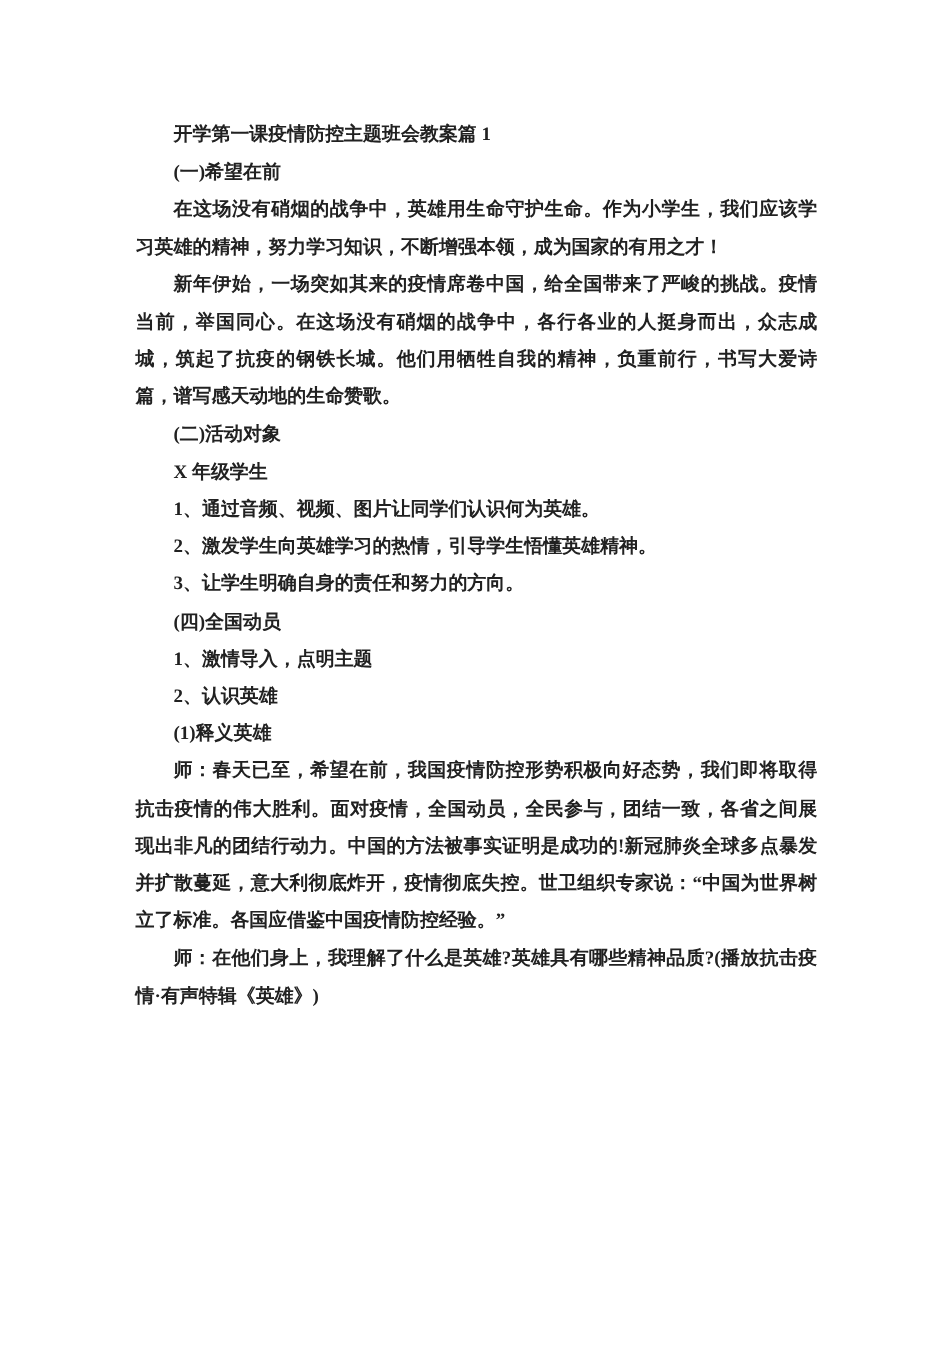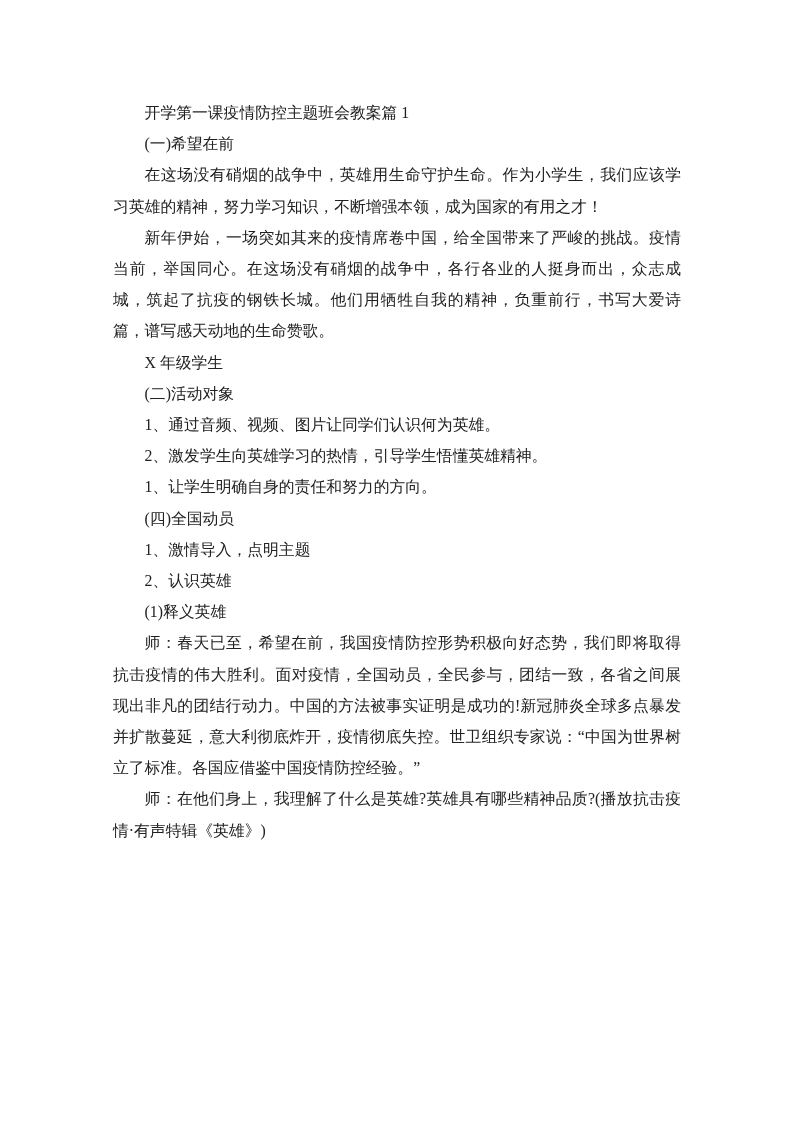--- a/index.html
+++ b/index.html
@@ -21,34 +21,35 @@
     color: #212121;
     font-size: 15.8px;
     line-height: 31.2px;
     text-align: justify;
     text-justify: inter-ideograph;
   }
   .page p {
     margin: 0;
     padding: 0;
     text-indent: 2em;
+    font-weight: bold;
   }
 </style>
 </head>
 <body>
 
 <div class="page">
   <p>开学第一课疫情防控主题班会教案篇 1</p>
   <p>(一)希望在前</p>
   <p>在这场没有硝烟的战争中，英雄用生命守护生命。作为小学生，我们应该学习英雄的精神，努力学习知识，不断增强本领，成为国家的有用之才！</p>
   <p>新年伊始，一场突如其来的疫情席卷中国，给全国带来了严峻的挑战。疫情当前，举国同心。在这场没有硝烟的战争中，各行各业的人挺身而出，众志成城，筑起了抗疫的钢铁长城。他们用牺牲自我的精神，负重前行，书写大爱诗篇，谱写感天动地的生命赞歌。</p>
+  <p>(二)活动对象</p>
   <p>X 年级学生</p>
-  <p>(二)活动对象</p>
   <p>1、通过音频、视频、图片让同学们认识何为英雄。</p>
   <p>2、激发学生向英雄学习的热情，引导学生悟懂英雄精神。</p>
-  <p>1、让学生明确自身的责任和努力的方向。</p>
+  <p>3、让学生明确自身的责任和努力的方向。</p>
   <p>(四)全国动员</p>
   <p>1、激情导入，点明主题</p>
   <p>2、认识英雄</p>
   <p>(1)释义英雄</p>
   <p>师：春天已至，希望在前，我国疫情防控形势积极向好态势，我们即将取得抗击疫情的伟大胜利。面对疫情，全国动员，全民参与，团结一致，各省之间展现出非凡的团结行动力。中国的方法被事实证明是成功的!新冠肺炎全球多点暴发并扩散蔓延，意大利彻底炸开，疫情彻底失控。世卫组织专家说：“中国为世界树立了标准。各国应借鉴中国疫情防控经验。”</p>
   <p>师：在他们身上，我理解了什么是英雄?英雄具有哪些精神品质?(播放抗击疫情·有声特辑《英雄》)</p>
 </div>
 
 </body></html>

